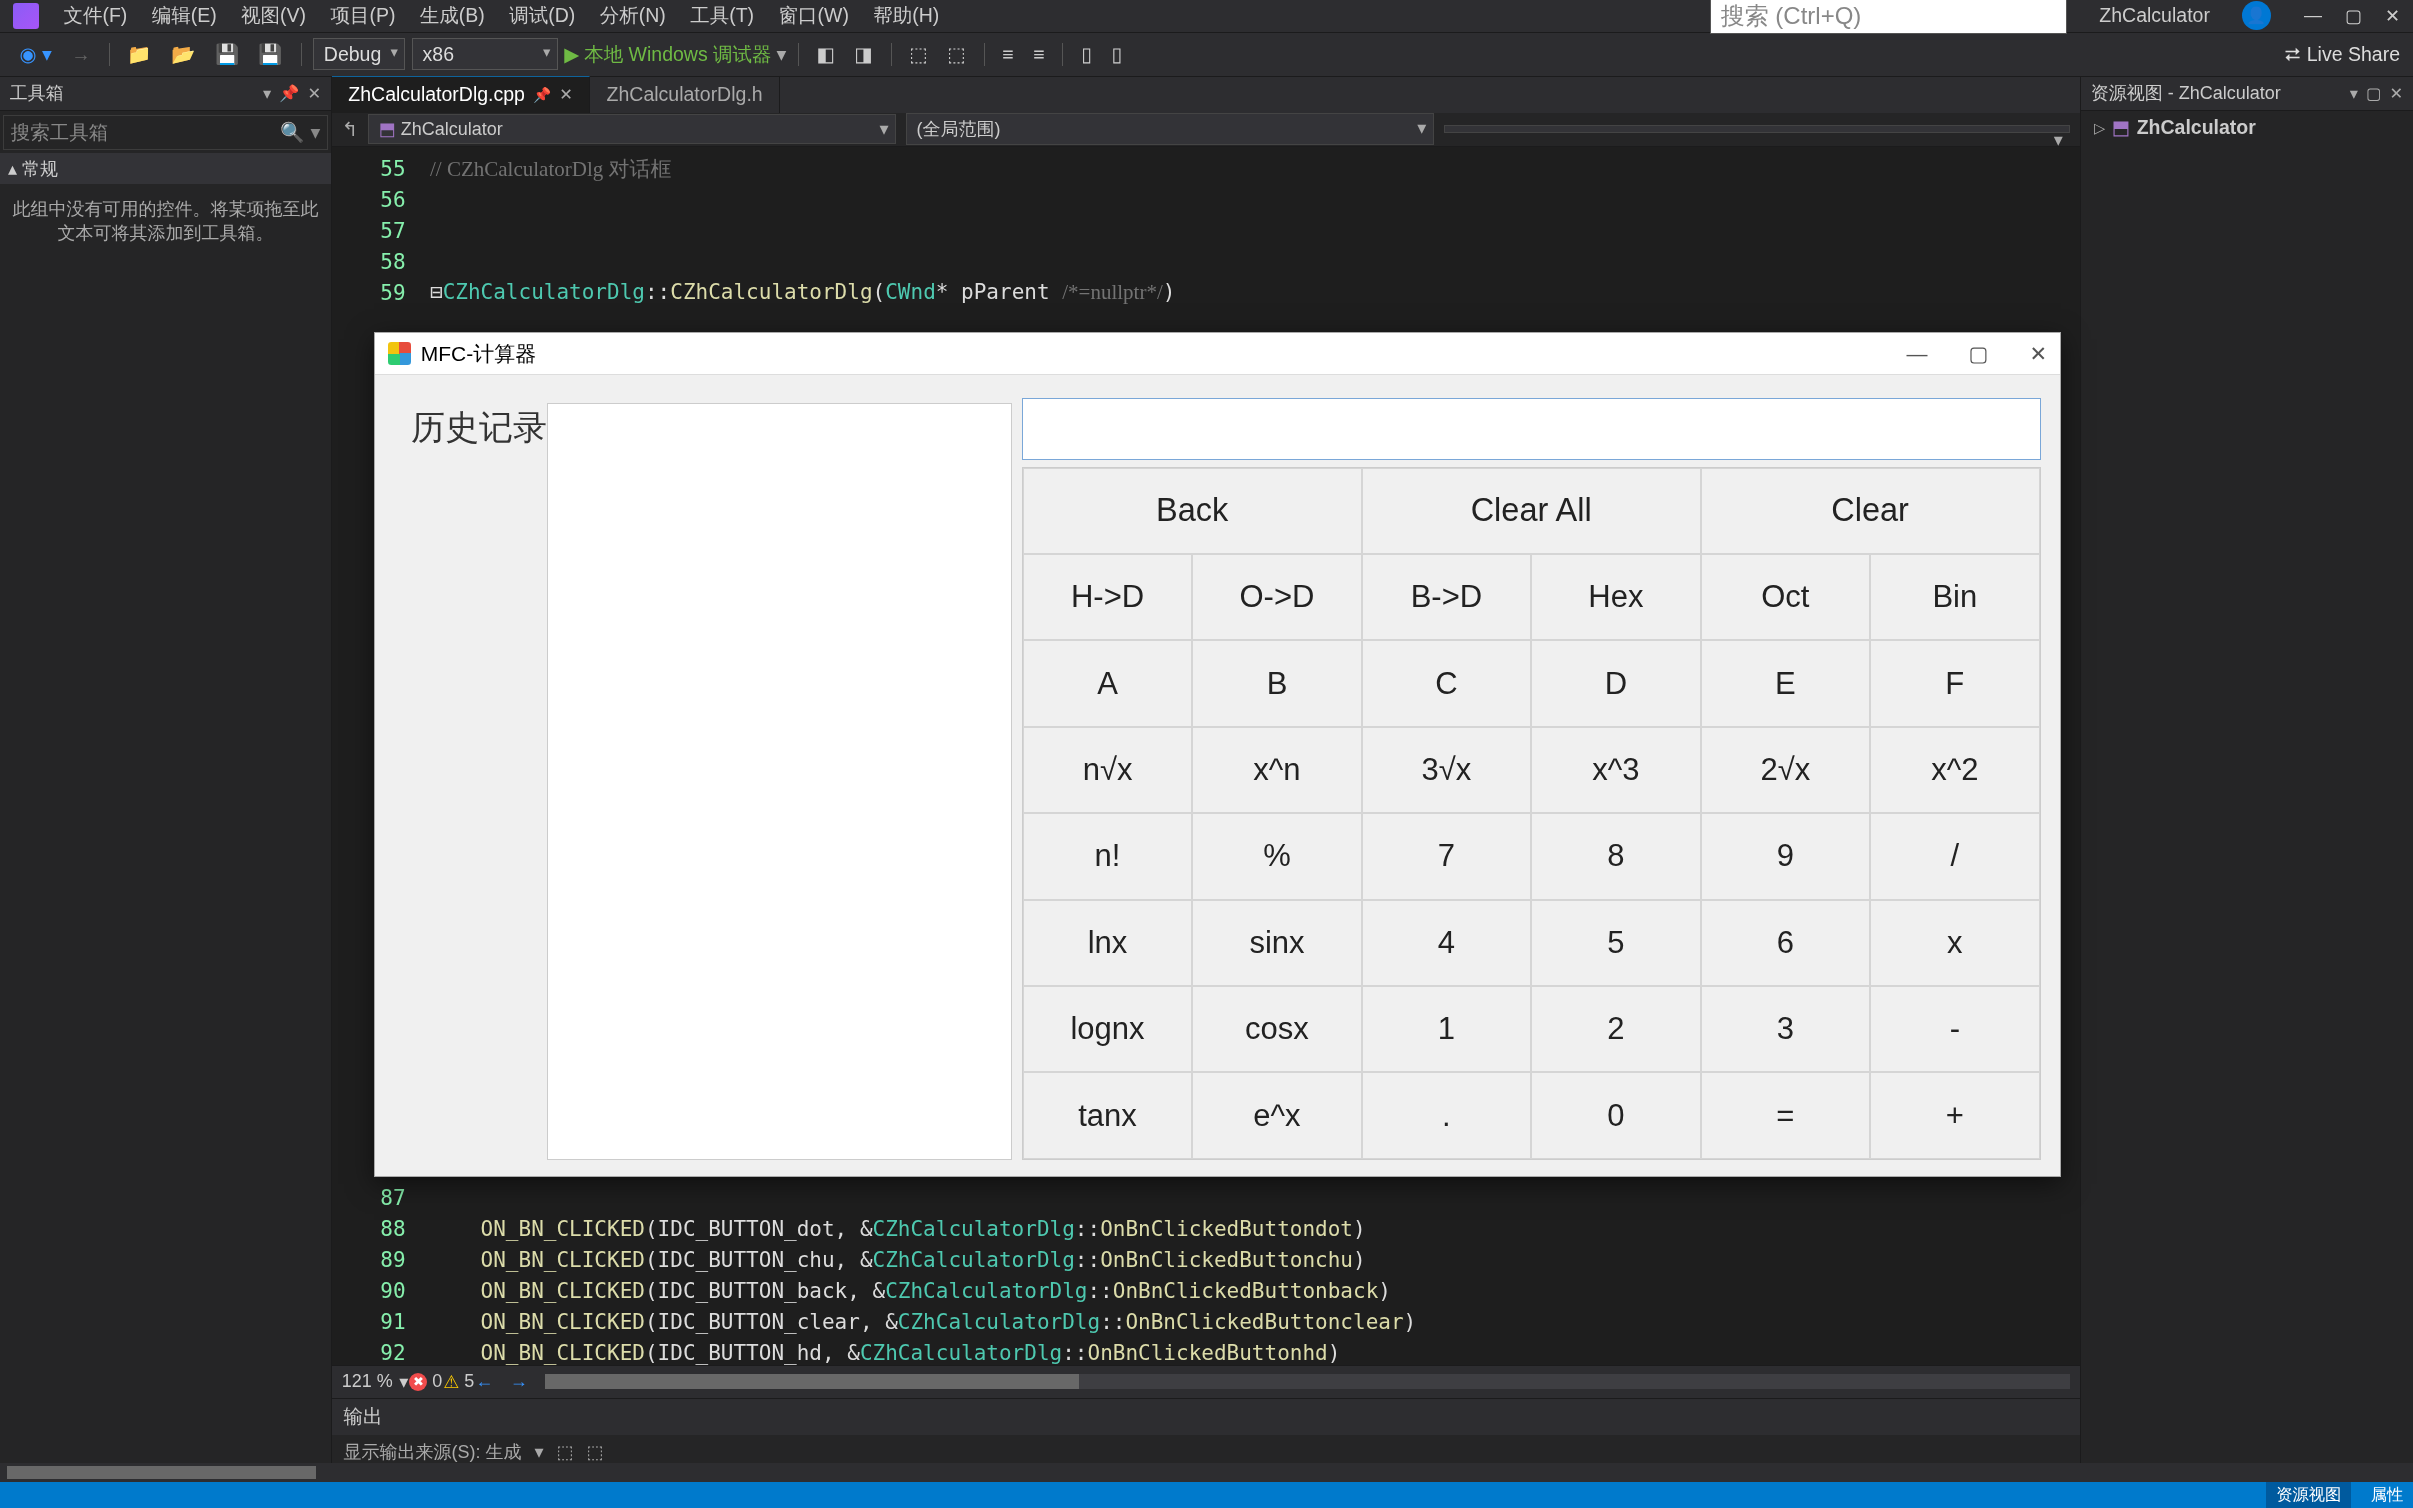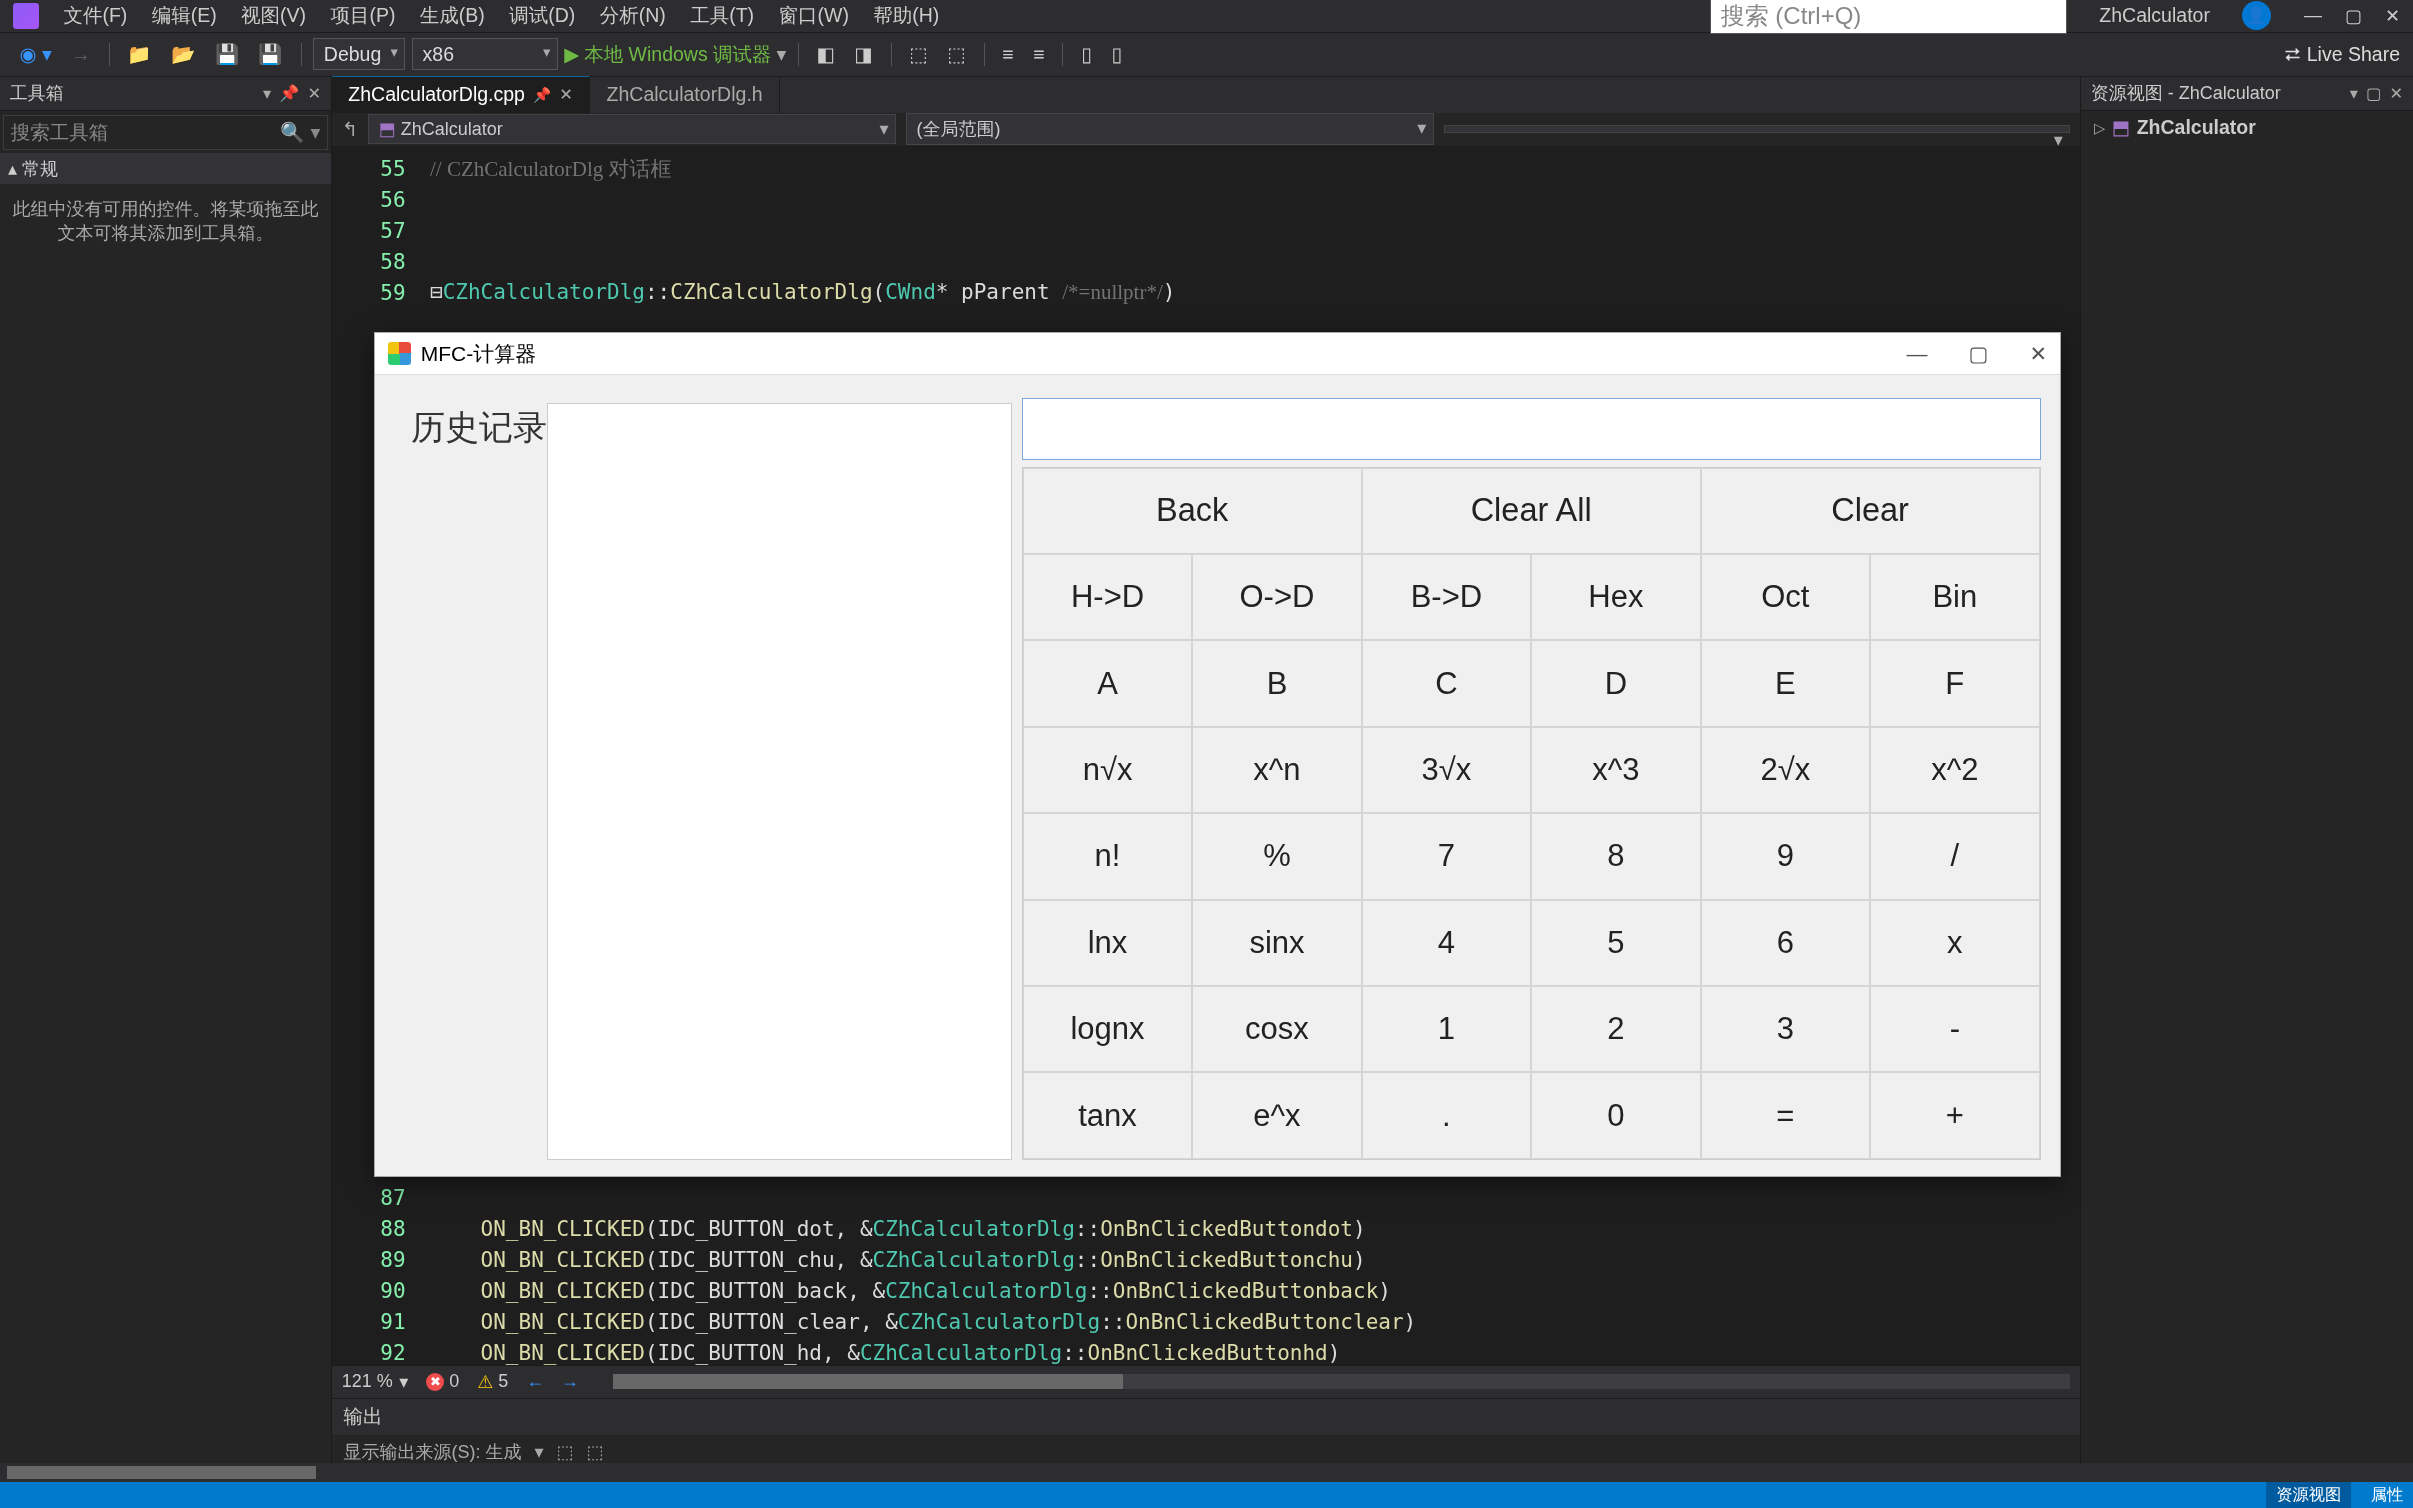--- a/index.html
+++ b/index.html
@@ -92,21 +92,21 @@
   width:98px; text-align:right; padding-right:24.4px; color:#86efac;
   flex-shrink:0; font-size:21px;
 }
 .code { white-space:pre; color:#dcdcdc; }
 .code .cm { color:#737373;font-family:Liberation Serif, serif; }
 .code .ty { color:#4ec9b0; }
 .code .fn { color:#dcdcaa; }
 
 .editor-footer {
   height:32.5px; background:#2d2d30; display:flex; align-items:center;
-  padding:0 9.8px; gap:18px; font-size:18px; color:#ccc;
+  padding:0 9.8px; gap:1px; font-size:18px; color:#ccc;
   border-top:0.8px solid #1b1b1c;
 }
 .editor-footer .zoom { display:flex; align-items:center; gap:6.5px; }
 .editor-footer .err { display:flex; align-items:center; gap:4.9px; }
 .editor-footer .red-dot { width:18px;height:18px;border-radius:50%;background:#f14c4c;display:flex;align-items:center;justify-content:center;font-size:13px;color:#fff; }
 .editor-footer .yl-tri { color:#ffcc00; }
 .editor-footer .arrows { display:flex; gap:16.3px; color:#3794ff; }
 .editor-footer .scroll-h { flex:1; height:14.6px; background:#3e3e42; margin-left:16.3px; position:relative; }
 .editor-footer .scroll-h::before { content:""; position:absolute; left:0; width:35%; height:100%; background:#686868; }
 

